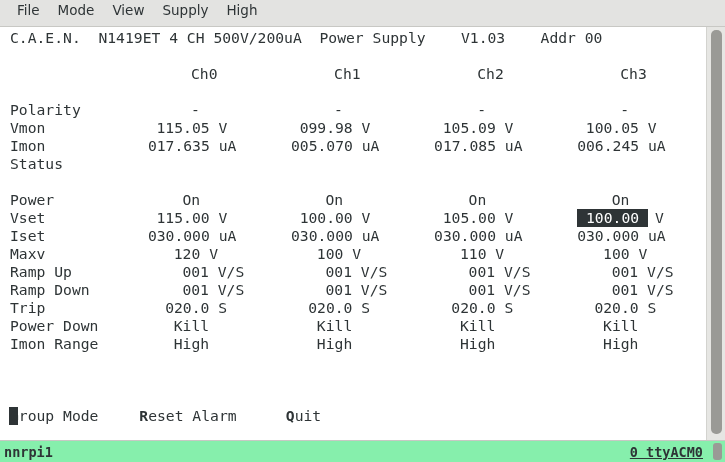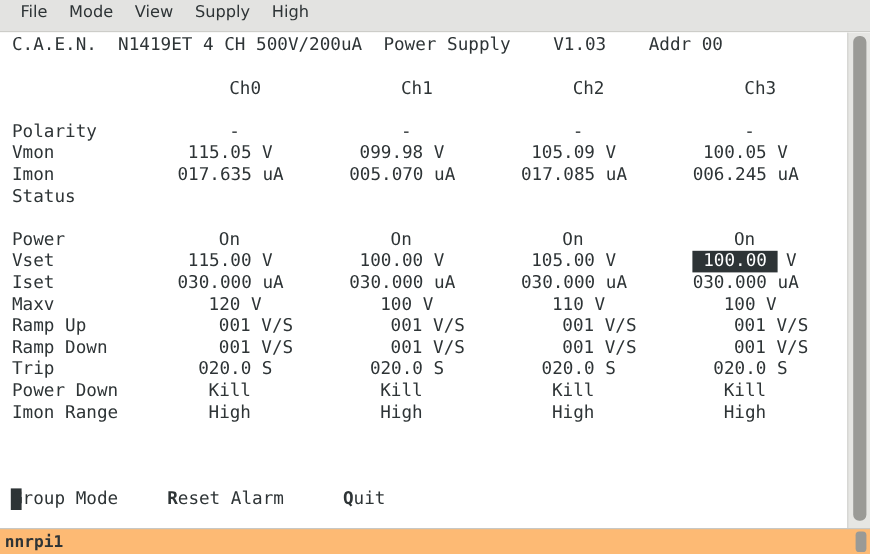--- a/index.html
+++ b/index.html
@@ -91,21 +91,21 @@
     width: 11px;
     height: 404px;
     background: #9a9a96;
     border-radius: 5px;
   }
 
   
   .statusbar {
     position: relative;
     height: 22px;
-    background: #fdba74;
+    background: #86efac;
     border-top: 1px solid #c8c8c4;
     box-sizing: border-box;
     display: flex;
     align-items: center;
     justify-content: space-between;
     padding: 0 4px 0 4px;
     font-family: "DejaVu Sans Mono", "Liberation Mono", monospace;
     font-size: 13.5px;
     font-weight: bold;
     color: #2e3436;
@@ -140,14 +140,15 @@
 <div class="term-wrap">
   <div class="screen" id="screen"><div class="row" style="top: 2px; left: 10px; width: auto;">C.A.E.N.  N1419ET 4 CH 500V/200uA  Power Supply    V1.03    Addr 00</div><div class="row" style="top: 38px; left: 191.02px; width: auto;">Ch0</div><div class="row" style="top: 38px; left: 334.112px; width: auto;">Ch1</div><div class="row" style="top: 38px; left: 477.204px; width: auto;">Ch2</div><div class="row" style="top: 38px; left: 620.296px; width: auto;">Ch3</div><div class="row" style="top: 74px; left: 10px; width: auto;">Polarity</div><div class="row" style="top: 74px; left: 191.02px; width: auto;">-</div><div class="row" style="top: 74px; left: 334.112px; width: auto;">-</div><div class="row" style="top: 74px; left: 477.204px; width: auto;">-</div><div class="row" style="top: 74px; left: 620.296px; width: auto;">-</div><div class="row" style="top: 92px; left: 10px; width: auto;">Vmon</div><div class="row" style="top: 92px; left: 156.54px; width: auto;">115.05 V</div><div class="row" style="top: 92px; left: 299.632px; width: auto;">099.98 V</div><div class="row" style="top: 92px; left: 442.724px; width: auto;">105.09 V</div><div class="row" style="top: 92px; left: 585.816px; width: auto;">100.05 V</div><div class="row" style="top: 110px; left: 10px; width: auto;">Imon</div><div class="row" style="top: 110px; left: 147.92px; width: auto;">017.635 uA</div><div class="row" style="top: 110px; left: 291.012px; width: auto;">005.070 uA</div><div class="row" style="top: 110px; left: 434.104px; width: auto;">017.085 uA</div><div class="row" style="top: 110px; left: 577.196px; width: auto;">006.245 uA</div><div class="row" style="top: 128px; left: 10px; width: auto;">Status</div><div class="row" style="top: 164px; left: 10px; width: auto;">Power</div><div class="row" style="top: 164px; left: 182.4px; width: auto;">On</div><div class="row" style="top: 164px; left: 325.492px; width: auto;">On</div><div class="row" style="top: 164px; left: 468.584px; width: auto;">On</div><div class="row" style="top: 164px; left: 611.676px; width: auto;">On</div><div class="row" style="top: 182px; left: 10px; width: auto;">Vset</div><div class="row" style="top: 182px; left: 156.54px; width: auto;">115.00 V</div><div class="row" style="top: 182px; left: 299.632px; width: auto;">100.00 V</div><div class="row" style="top: 182px; left: 442.724px; width: auto;">105.00 V</div><div class="row inv" style="top: 182px; left: 577.196px; width: auto;"> 100.00 </div><div class="row" style="top: 182px; left: 646.156px; width: auto;"> V</div><div class="row" style="top: 200px; left: 10px; width: auto;">Iset</div><div class="row" style="top: 200px; left: 147.92px; width: auto;">030.000 uA</div><div class="row" style="top: 200px; left: 291.012px; width: auto;">030.000 uA</div><div class="row" style="top: 200px; left: 434.104px; width: auto;">030.000 uA</div><div class="row" style="top: 200px; left: 577.196px; width: auto;">030.000 uA</div><div class="row" style="top: 218px; left: 10px; width: auto;">Maxv</div><div class="row" style="top: 218px; left: 173.78px; width: auto;">120 V</div><div class="row" style="top: 218px; left: 316.872px; width: auto;">100 V</div><div class="row" style="top: 218px; left: 459.964px; width: auto;">110 V</div><div class="row" style="top: 218px; left: 603.056px; width: auto;">100 V</div><div class="row" style="top: 236px; left: 10px; width: auto;">Ramp Up</div><div class="row" style="top: 236px; left: 182.4px; width: auto;">001 V/S</div><div class="row" style="top: 236px; left: 325.492px; width: auto;">001 V/S</div><div class="row" style="top: 236px; left: 468.584px; width: auto;">001 V/S</div><div class="row" style="top: 236px; left: 611.676px; width: auto;">001 V/S</div><div class="row" style="top: 254px; left: 10px; width: auto;">Ramp Down</div><div class="row" style="top: 254px; left: 182.4px; width: auto;">001 V/S</div><div class="row" style="top: 254px; left: 325.492px; width: auto;">001 V/S</div><div class="row" style="top: 254px; left: 468.584px; width: auto;">001 V/S</div><div class="row" style="top: 254px; left: 611.676px; width: auto;">001 V/S</div><div class="row" style="top: 272px; left: 10px; width: auto;">Trip</div><div class="row" style="top: 272px; left: 165.16px; width: auto;">020.0 S</div><div class="row" style="top: 272px; left: 308.252px; width: auto;">020.0 S</div><div class="row" style="top: 272px; left: 451.344px; width: auto;">020.0 S</div><div class="row" style="top: 272px; left: 594.436px; width: auto;">020.0 S</div><div class="row" style="top: 290px; left: 10px; width: auto;">Power Down</div><div class="row" style="top: 290px; left: 173.78px; width: auto;">Kill</div><div class="row" style="top: 290px; left: 316.872px; width: auto;">Kill</div><div class="row" style="top: 290px; left: 459.964px; width: auto;">Kill</div><div class="row" style="top: 290px; left: 603.056px; width: auto;">Kill</div><div class="row" style="top: 308px; left: 10px; width: auto;">Imon Range</div><div class="row" style="top: 308px; left: 173.78px; width: auto;">High</div><div class="row" style="top: 308px; left: 316.872px; width: auto;">High</div><div class="row" style="top: 308px; left: 459.964px; width: auto;">High</div><div class="row" style="top: 308px; left: 603.056px; width: auto;">High</div><div class="row cursor-blk" style="top: 380px; left: 9.138px; width: 8.62px;"> </div><div class="row" style="top: 380px; left: 10px; width: auto;"><span class="bold">G</span><span>roup Mode</span></div><div class="row" style="top: 380px; left: 139.3px; width: auto;"><span class="bold">R</span><span>eset Alarm</span></div><div class="row" style="top: 380px; left: 285.84px; width: auto;"><span class="bold">Q</span><span>uit</span></div></div>
 
   <div class="scrollbar">
     <div class="scroll-thumb"></div>
   </div>
 </div>
 
 <div class="statusbar">
   <div>nnrpi1</div>
+  <div class="status-right">0 ttyACM0</div>
   <div class="status-grip"></div>
 </div>
 
 </body></html>

